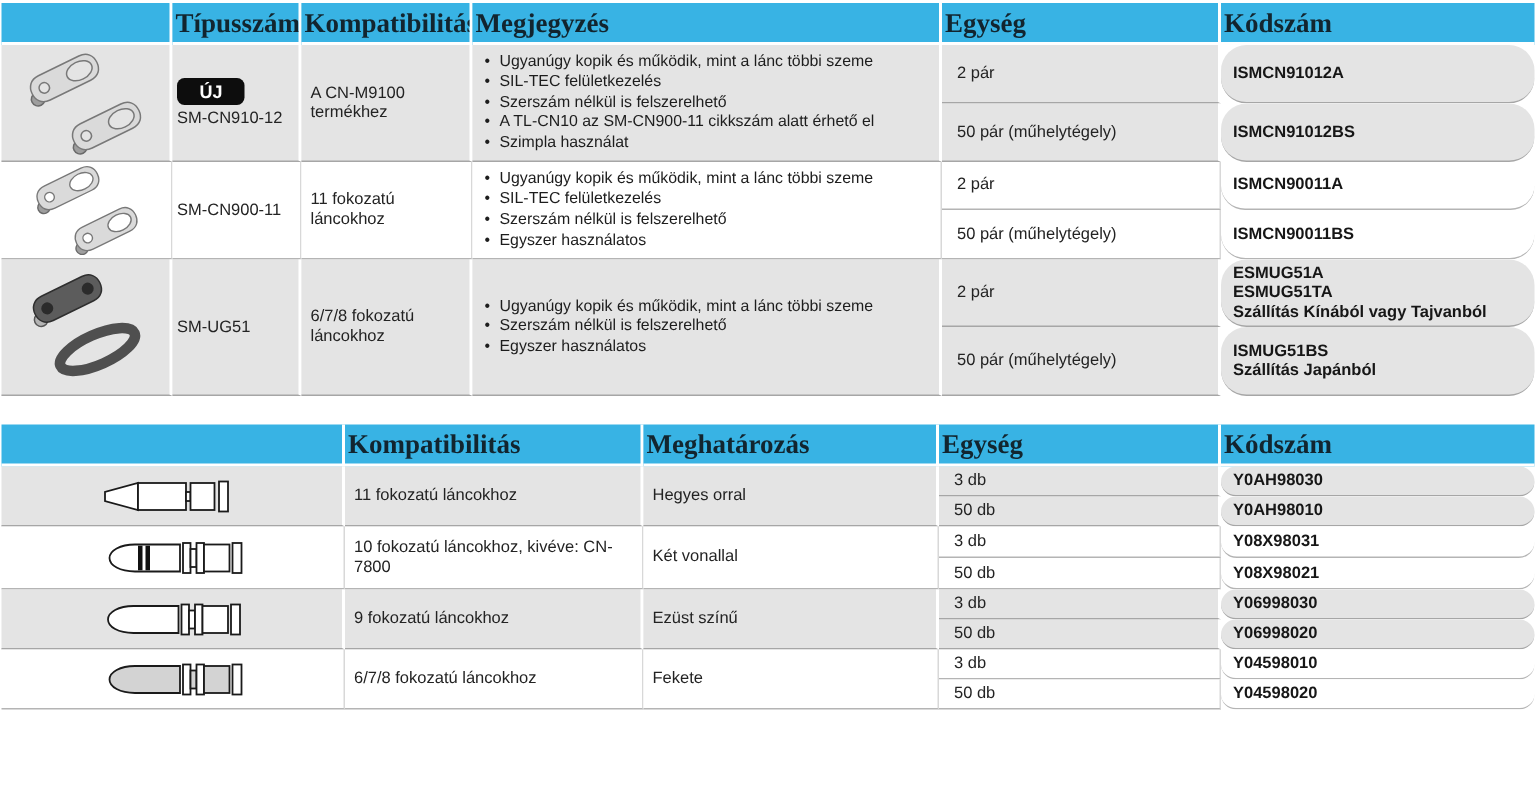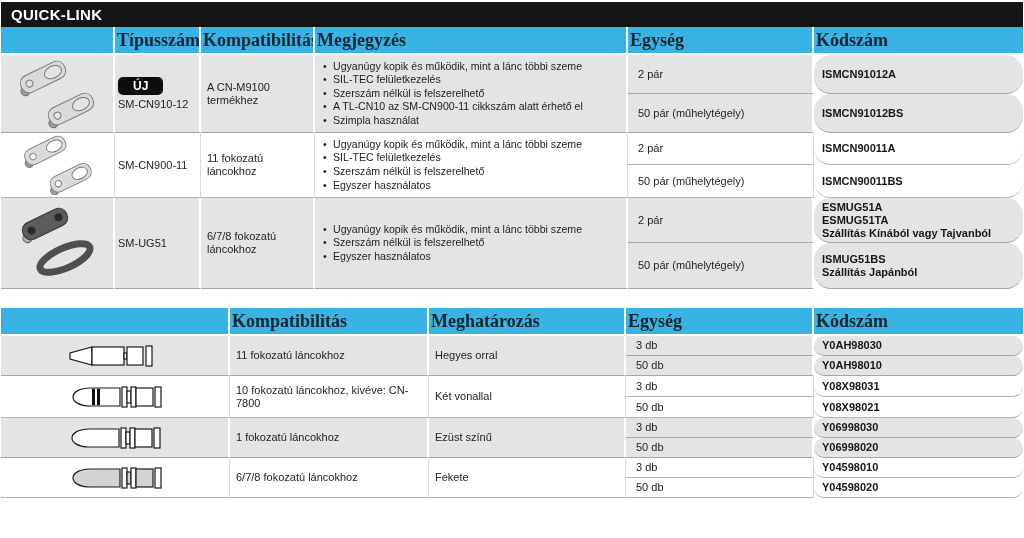--- a/index.html
+++ b/index.html
@@ -54,21 +54,20 @@
   .tip-label { font-size:11px; color:#232323; }
   .kod-line { line-height:13px; }
 
   svg { display:block; margin:0 auto; }
 </style>
 </head>
 <body>
 
 <div class="page">
 
-  <div class="band">QUICK-LINK</div>
 
   <table>
     <colgroup>
       <col style="width:114px">
         <col style="width:86px">
         <col style="width:114px">
       <col style="width:313px">
         <col style="width:186px">
         <col style="width:209px">
     </colgroup>
@@ -255,21 +254,21 @@
       <td class="img-cell" rowspan="2">
         <svg width="95" height="24" viewBox="0 0 95 24" fill="#fff" stroke="#1a1a1a" stroke-width="1.2">
           <path d="M22,3 H52 V21 H22 C12,21 5,17 5,12 C5,7 12,3 22,3 Z"></path>
           <rect x="54" y="2" width="5" height="20"></rect>
           <rect x="59" y="6" width="4" height="12"></rect>
           <rect x="63" y="2" width="5" height="20"></rect>
           <rect x="68" y="3" width="17" height="18"></rect>
           <rect x="87" y="2" width="6" height="20"></rect>
         </svg>
       </td>
-      <td class="kompat-cell" rowspan="2">1 fokozatú láncokhoz</td>
+      <td class="kompat-cell" rowspan="2">9 fokozatú láncokhoz</td>
       <td class="kompat-cell" rowspan="2">Ezüst színű</td>
       <td class="unit-cell">3 db</td>
       <td class="kod-cell">Y06998030</td>
     </tr>
     <tr class="gray" style="height:20px">
       <td class="unit-cell">50 db</td>
       <td class="kod-cell">Y06998020</td>
     </tr>
 
     <tr class="white" style="height:20px">

